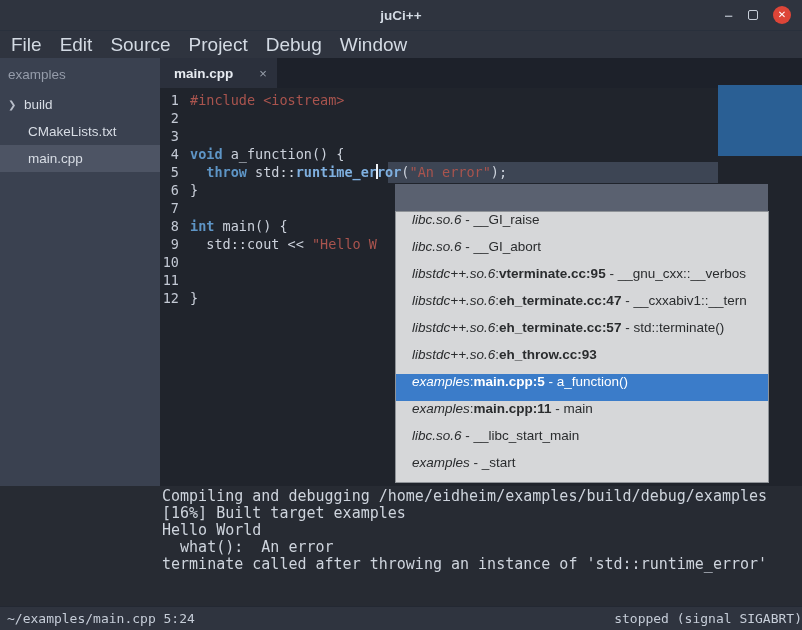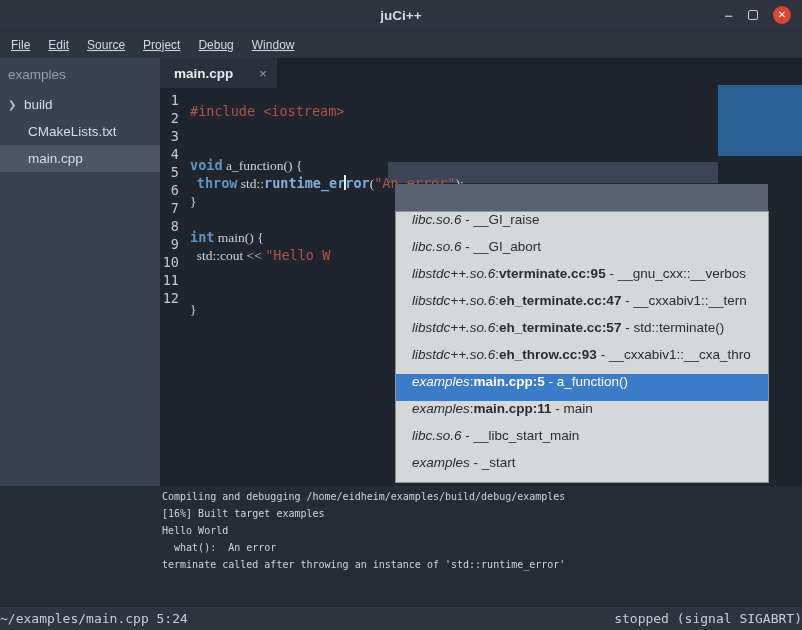--- a/index.html
+++ b/index.html
@@ -21,21 +21,21 @@
   .btn-restore { width:10px; height:10px; border:1.5px solid #c8cfd9; border-radius:2px; }
   .btn-close { width:18px; height:18px; border-radius:50%;
                background:var(--close,#dd4538); color:#fff;
                display:flex; align-items:center; justify-content:center;
                font-size:10px; line-height:10px; }
 
   
   .menubar { height:28px; flex:none; background:#2f343f; border-top:1px solid #29303c;
              display:flex; align-items:center; padding-left:2px; }
   .menu-item { padding:0 9px; height:100%; display:flex; align-items:center;
-               color:#d3dae3; font-size:12px;text-decoration:underline; }
+               color:#d3dae3; font-size:19px; }
 
   
   .main { flex:1; display:flex; min-height:0; }
 
   .sidebar { width:160px; flex:none; background:#3a4150; padding-top:4px;
              display:flex; flex-direction:column; }
   .sidebar-header { color:#959caa; font-size:13.5px; padding:5px 10px 9px 8px; }
   .tree-item { height:27px; display:flex; align-items:center; gap:6px;
                padding-left:8px; color:#d8dde5; font-size:13.5px; }
   .tree-item.selected { background:#4d5464; }
@@ -47,22 +47,22 @@
   .tab { background:#2b303c; display:flex; align-items:center;
          padding:0 10px 0 14px; gap:26px; }
   .tab-label { color:#e6eaf0; font-weight:bold; font-size:13.5px; }
   .tab-close { color:#9aa1ad; font-size:13px; }
 
   .editor { flex:1; position:relative; background:#20242c; overflow:hidden;
             font-family:"DejaVu Sans Mono", monospace; font-size:13.5px;
             line-height:18px; padding-top:3px; }
   .code-line { display:flex; height:18px; position:relative; z-index:2; }
   .ln { width:30px; flex:none; text-align:right; padding-right:11px; color:#c3c9d4; }
-  .code { white-space:pre; color:var(--plain,#ccd2dc);margin-top:11px; }
-  .s-plain { color:var(--plain,#ccd2dc);font-family:Liberation Serif, serif; }
+  .code { white-space:pre; color:var(--plain,#ccd2dc); }
+  .s-plain { color:var(--plain,#ccd2dc); }
   .s-kw   { color:var(--kw,#5e95c6); font-weight:bold; }
   .s-type { color:var(--type,#7fb0e0); font-weight:bold; }
   .s-pre  { color:var(--pre,#a9544e); }
   .s-str  { color:var(--str,#a9544e); }
   .caret { display:inline-block; width:2px; height:15px; margin:0 -1px;
            background:#eef1f5; vertical-align:-2px; }
   .symbol-band { position:absolute; left:228px; top:74px; width:330px; height:21px;
                  background:#3d4554; z-index:1; }
 
   
@@ -73,27 +73,27 @@
   .popup { position:absolute; left:395px; top:211px; width:374px; z-index:6;
            background:#d6d7d9; border:1px solid #8f9398; }
   .popup-item { height:27px; display:flex; align-items:flex-start; padding:0 16px;
                 font-size:13.5px; color:#2a2c2e; white-space:pre; overflow:hidden; }
   .popup-item.selected { background:var(--accent,#3b7cc9); color:#ffffff; }
   .popup-item .it { font-style:italic; }
   .popup-item .bd { font-weight:bold; }
 
   
   .output { height:120px; flex:none; background:#272b33; padding:2px 0 0 162px;
-            font-family:"DejaVu Sans Mono", monospace; font-size:10px;
+            font-family:"DejaVu Sans Mono", monospace; font-size:15px;
             line-height:17px; color:#ced4dd; overflow:hidden; }
   .out-line { white-space:pre; }
   .statusbar { height:24px; flex:none; background:#2f343f; border-top:1px solid #232832;
                position:relative; display:flex; align-items:center;
                font-family:"DejaVu Sans Mono", monospace; font-size:13px; color:#c6cdd8; }
-  .status-left { z-index:1; }
+  .status-left { padding-left:7px; z-index:1; }
   .status-center { position:absolute; left:0; right:0; text-align:right; }
 </style>
 </head>
 <body>
 
 <div class="window">
 
   <div class="titlebar">
     <div class="title">juCi++</div>
     <div class="win-buttons">
@@ -204,20 +204,20 @@
   </div>
 
   <div class="tooltip-strip"></div>
   <div class="blue-box"></div>
   <div class="popup" id="popup">
       <div class="popup-item"><span class="it ">libc.so.6</span><span> - __GI_raise</span></div>
       <div class="popup-item"><span class="it ">libc.so.6</span><span> - __GI_abort</span></div>
       <div class="popup-item"><span class="it ">libstdc++.so.6</span><span>:</span><span class="bd">vterminate.cc:95</span><span> - __gnu_cxx::__verbos</span></div>
       <div class="popup-item"><span class="it ">libstdc++.so.6</span><span>:</span><span class="bd">eh_terminate.cc:47</span><span> - __cxxabiv1::__tern</span></div>
       <div class="popup-item"><span class="it ">libstdc++.so.6</span><span>:</span><span class="bd">eh_terminate.cc:57</span><span> - std::terminate()</span></div>
-      <div class="popup-item"><span class="it ">libstdc++.so.6</span><span>:</span><span class="bd">eh_throw.cc:93</span><span> - __cxxabiv1::__cxa_thro</span></div>
+      <div class="popup-item"><span class="it ">libstdc++.so.6</span><span>:</span><span class="bd">eh_throw.cc:93</span></div>
       <div class="popup-item selected"><span class="it ">examples</span><span>:</span><span class="bd">main.cpp:5</span><span> - a_function()</span></div>
       <div class="popup-item"><span class="it ">examples</span><span>:</span><span class="bd">main.cpp:11</span><span> - main</span></div>
       <div class="popup-item"><span class="it ">libc.so.6</span><span> - __libc_start_main</span></div>
       <div class="popup-item"><span class="it ">examples</span><span> - _start</span></div>
     </div>
 
 </div>
 
 </body></html>

